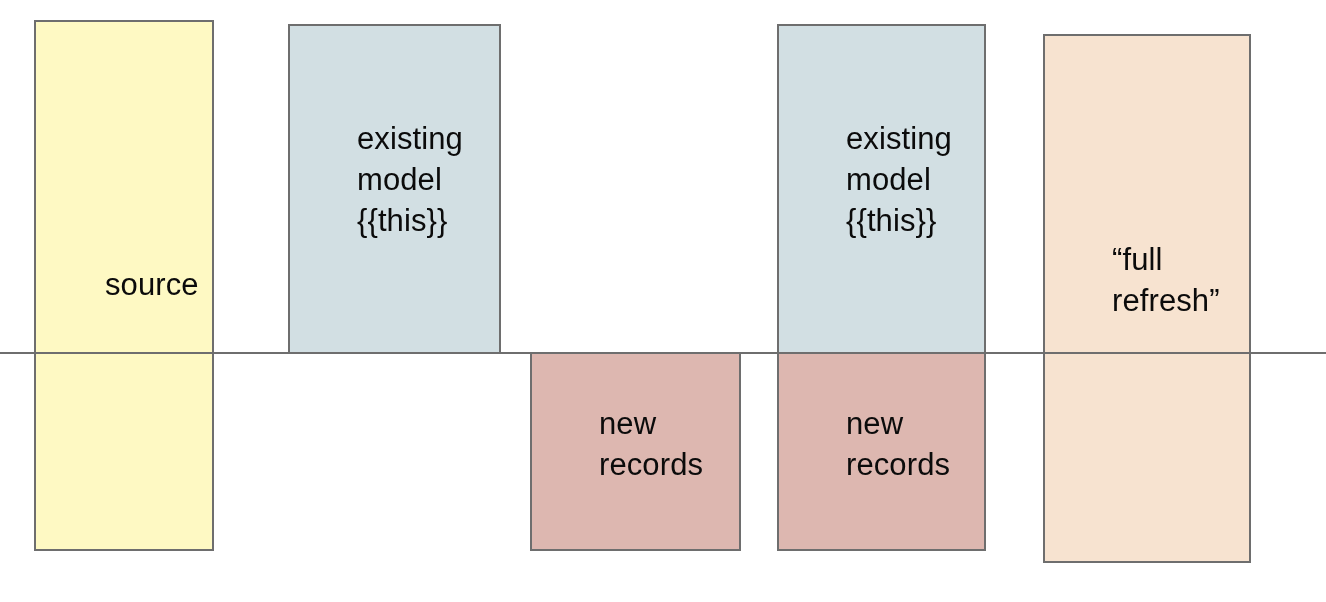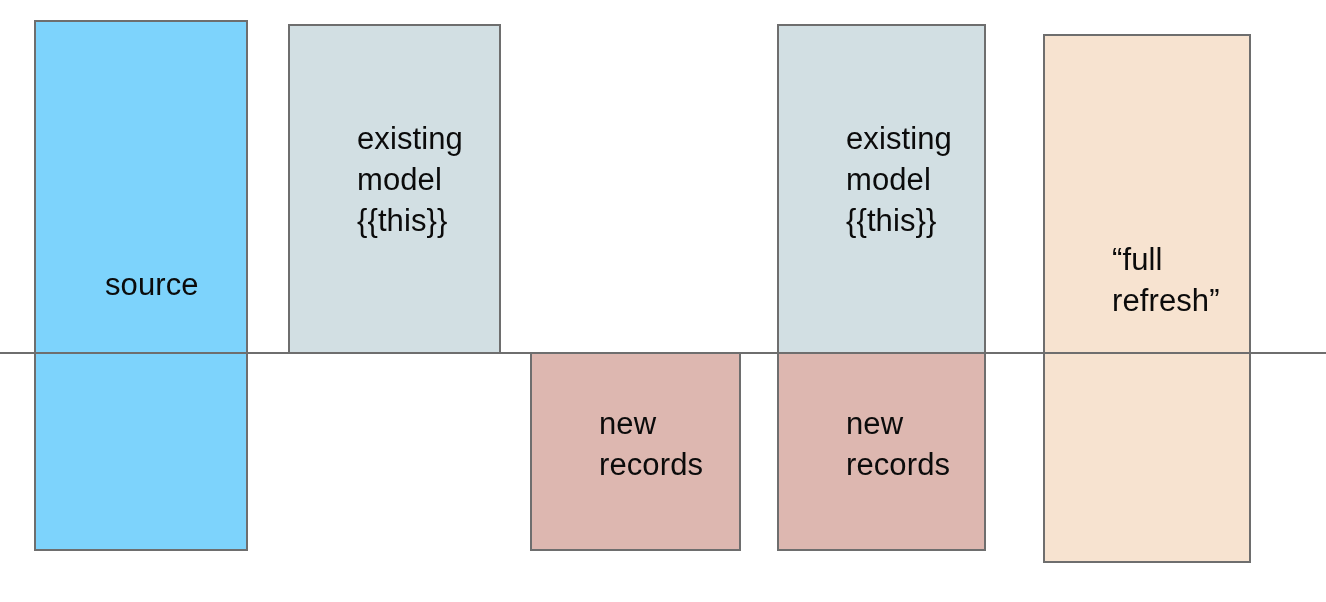--- a/index.html
+++ b/index.html
@@ -41,21 +41,21 @@
     padding-left: 22px;
     padding-right: 10px;
     font-size: 31px;
     line-height: 1.32;
     color: #0b0b0b;
     letter-spacing: 0.1px;
     white-space: pre-line;
   }
 
   
-  #box-source        { left: 34px;   top: 20px;  width: 214px; height: 531px; background: #7dd3fc; }
+  #box-source        { left: 34px;   top: 20px;  width: 180px; height: 531px; background: #fef9c3; }
   #box-source .box-label { padding-left: 24px; }
 
   #box-existing-1    { left: 288px;  top: 24px;  width: 213px; height: 330px; background: #d2dfe3;
                        align-items: flex-start; }
   #box-existing-1 .box-label { padding-top: 93px; }
 
   #box-new-1         { left: 530px;  top: 352px; width: 211px; height: 199px; background: #ddb7b0;
                        align-items: flex-start; }
   #box-new-1 .box-label { padding-top: 50px; }
 

